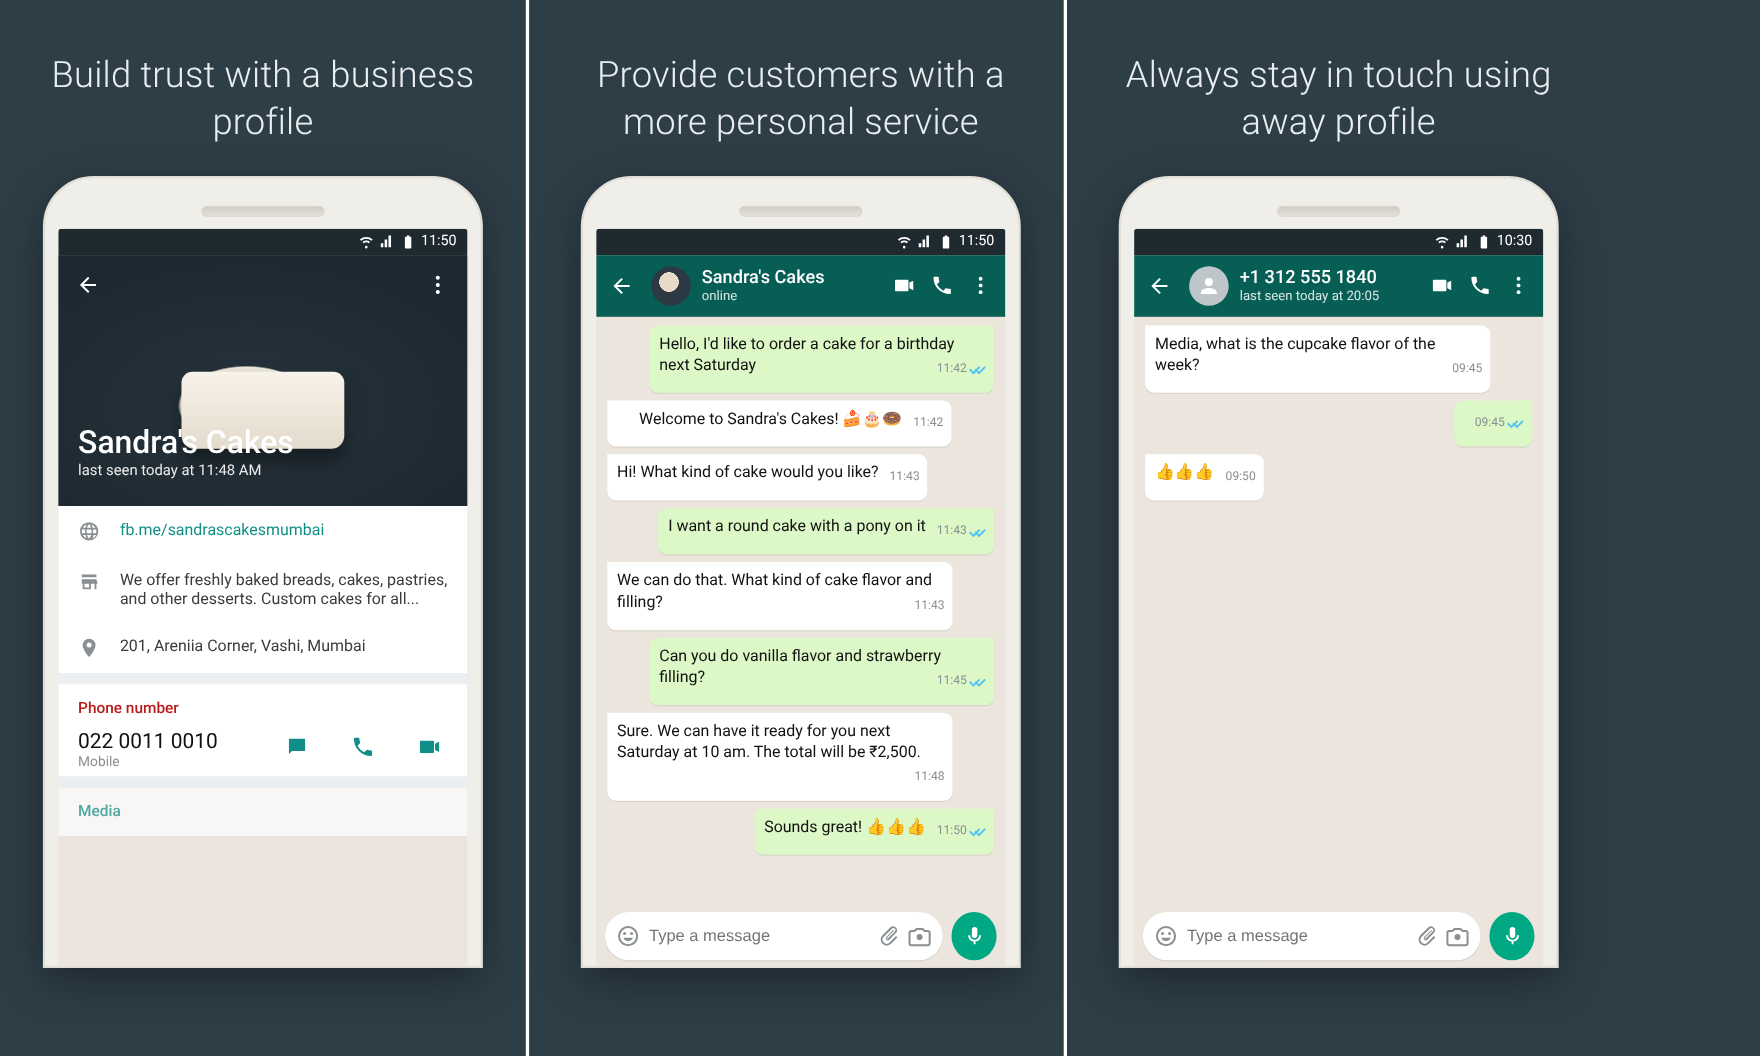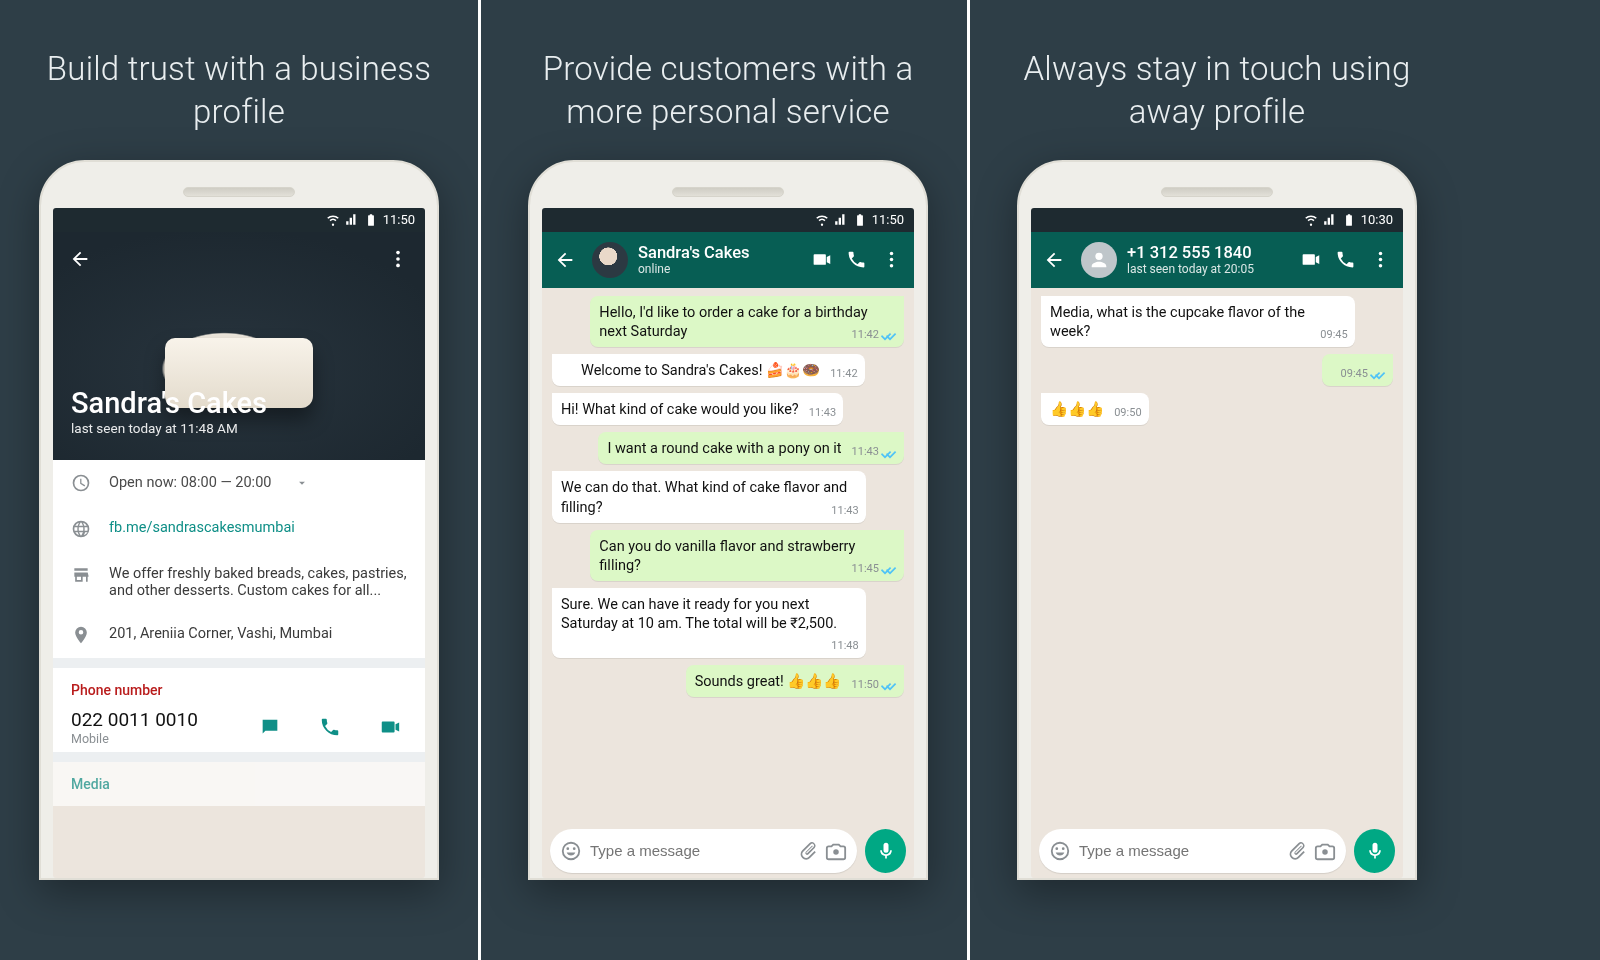--- a/index.html
+++ b/index.html
@@ -31,41 +31,41 @@
   .row{display:flex;align-items:flex-start;gap:18px;padding:13px 18px;font-size:14.5px;color:#3b3b3b}
   .row+.row{border-top:0}
   .row .ic{width:20px;min-width:20px;height:20px;fill:#8a8f93}
   .row.link{color:#0f8f87}
   .row.first{align-items:center;color:#4a4a4a}
   .chev{width:14px;height:14px;fill:#8a8f93;margin-left:6px}
   .divider{height:10px;background:#eceff1}
 
   .phone-card{background:#fff;padding:14px 18px 6px}
   .phone-card .lbl{font-size:14px;color:#b91c1c;font-weight:500;margin-bottom:10px}
-  .phone-row{display:flex;align-items:center;gap:26px}
+  .phone-row{display:flex;gap:26px}
   .phone-row .num h2{margin:0;font-size:19px;font-weight:400;color:#111}
   .phone-row .num .sm{font-size:12.5px;color:#8a8f93}
   .phone-row .spacer{flex:1}
   .phone-row .act{color:#0f8f87}
   .phone-row .act svg{width:22px;height:22px;fill:currentColor}
 
   .media-card{background:#fff;padding:14px 18px;color:#0f8f87;font-size:14px;font-weight:500;opacity:.7}
 
   
   .appbar{height:56px;background:#075e54;display:flex;align-items:center;gap:10px;padding:0 6px;color:#fff}
   .avatar{width:36px;height:36px;border-radius:50%;background:#bfc6ca;flex:0 0 auto;overflow:hidden;display:flex;align-items:center;justify-content:center}
   .avatar svg{width:22px;height:22px;fill:#fff}
   .ab-name{font-size:16.5px;font-weight:500;line-height:1.1}
   .ab-sub{font-size:12px;opacity:.85}
   .ab-text{flex:1;min-width:0}
   .ab-actions{display:flex;gap:2px}
   .ab-actions .icnbtn svg{width:21px;height:21px}
 
   .thread{flex:1;overflow:hidden;padding:8px 10px;display:flex;flex-direction:column;gap:7px}
-  .bubble{position:relative;max-width:84%;padding:7px 9px 6px;border-radius:8px;font-size:14.5px;line-height:1.32;color:#111;box-shadow:0 1px 0 rgba(0,0,0,.08)}
+  .bubble{position:relative;max-width:84%;padding:7px 9px 16px;border-radius:8px;font-size:14.5px;line-height:1.32;color:#111;box-shadow:0 1px 0 rgba(0,0,0,.08)}
   .in{background:#fff;align-self:flex-start;border-top-left-radius:0}
   .out{background:#dcf8c6;align-self:flex-end;border-top-right-radius:0}
   .bubble .meta{float:right;margin:6px -2px -2px 10px;font-size:11px;color:#8a8f93;display:inline-flex;align-items:center;gap:2px}
   .meta .ticks{width:16px;height:12px}
   .meta .ticks svg{width:16px;height:12px;fill:#4fc3f7}
 
   .composer{height:54px;display:flex;align-items:center;gap:8px;padding:0 8px}
   .cmp-box{flex:1;background:#fff;border-radius:24px;height:44px;display:flex;align-items:center;gap:6px;padding:0 10px;color:#8a8f93;box-shadow:0 1px 1px rgba(0,0,0,.1)}
   .cmp-box input{flex:1;border:0;outline:0;font-size:15px;color:#333;background:transparent}
   .cmp-box .cic{width:22px;height:22px;fill:#8a8f93}
@@ -177,29 +177,20 @@
                 </svg>
               </button>
           </div>
           <div class="hero-title">
             <h1>Sandra's Cakes</h1>
             <div class="sub">last seen today at 11:48 AM</div>
           </div>
         </div>
 
         <div class="info-card">
-          <div class="row first">
-            <svg class="ic" viewBox="0 0 24 24">
-                <use href="#i-clock"></use>
-              </svg>
-            <span>Open now: 08:00 — 20:00</span>
-            <svg class="chev" viewBox="0 0 24 24">
-                <use href="#i-chev"></use>
-              </svg>
-          </div>
           <div class="row link">
             <svg class="ic" viewBox="0 0 24 24">
                 <use href="#i-globe"></use>
               </svg>
             <span>fb.me/sandrascakesmumbai</span>
           </div>
           <div class="row">
             <svg class="ic" viewBox="0 0 24 24">
                 <use href="#i-store"></use>
               </svg>

